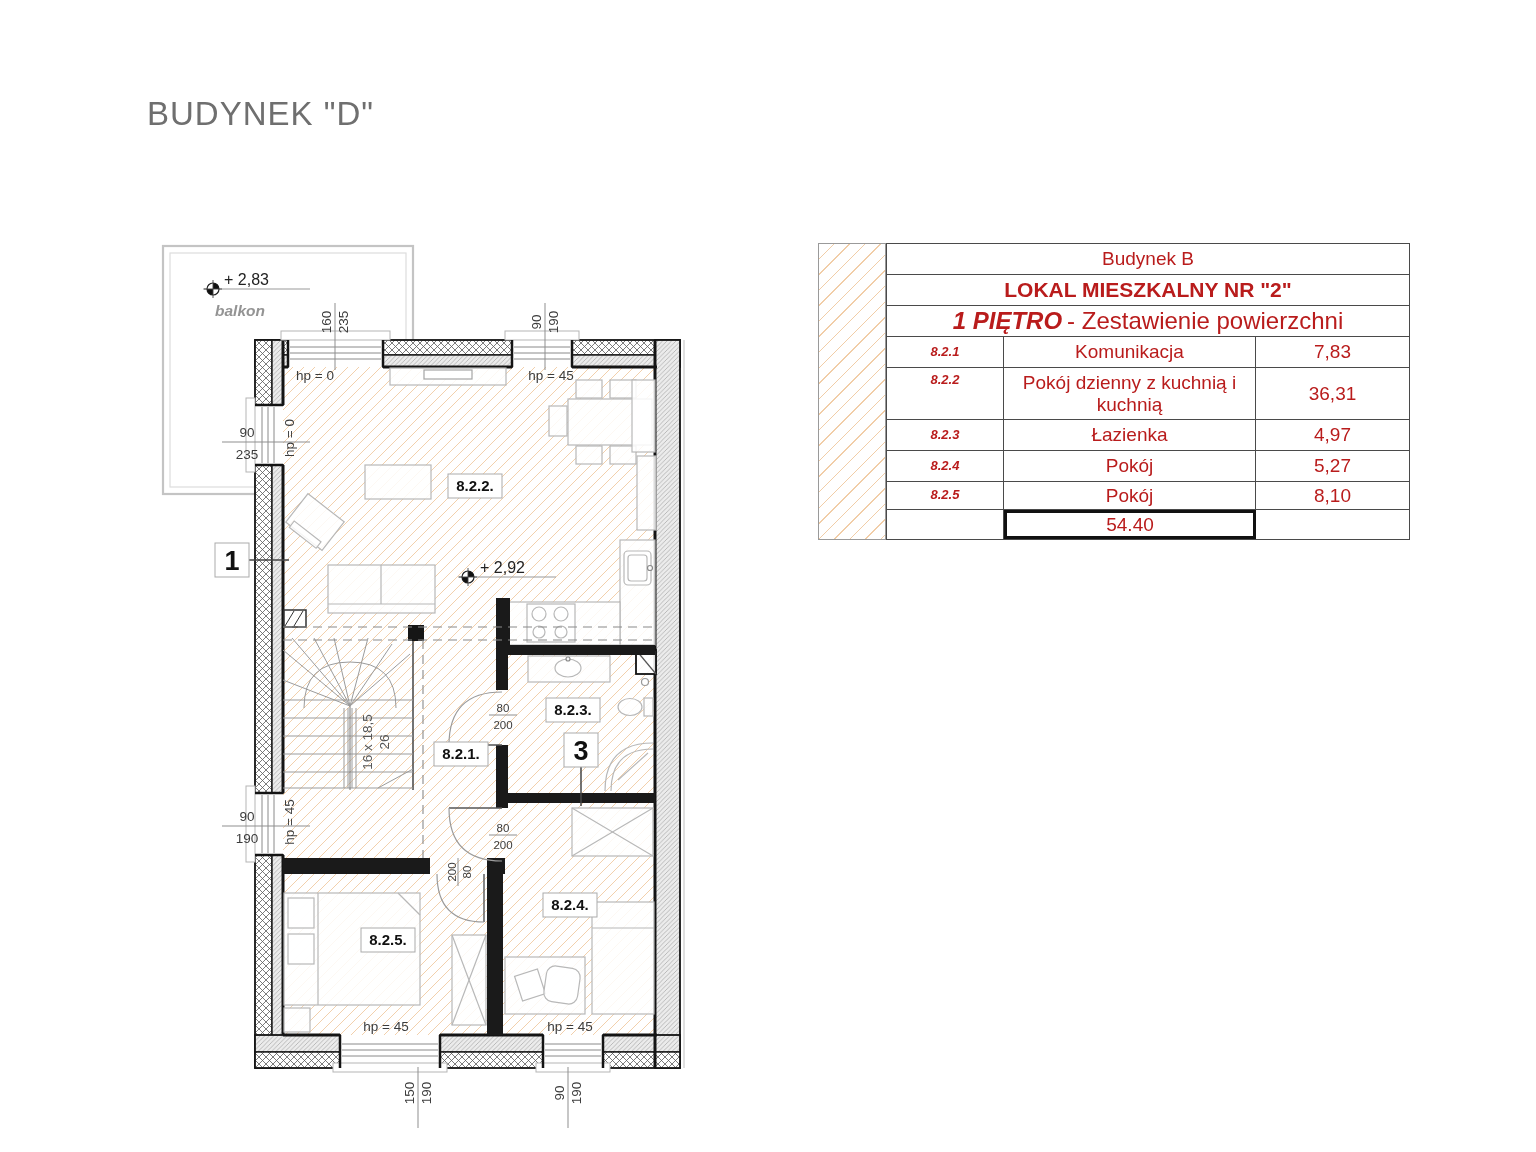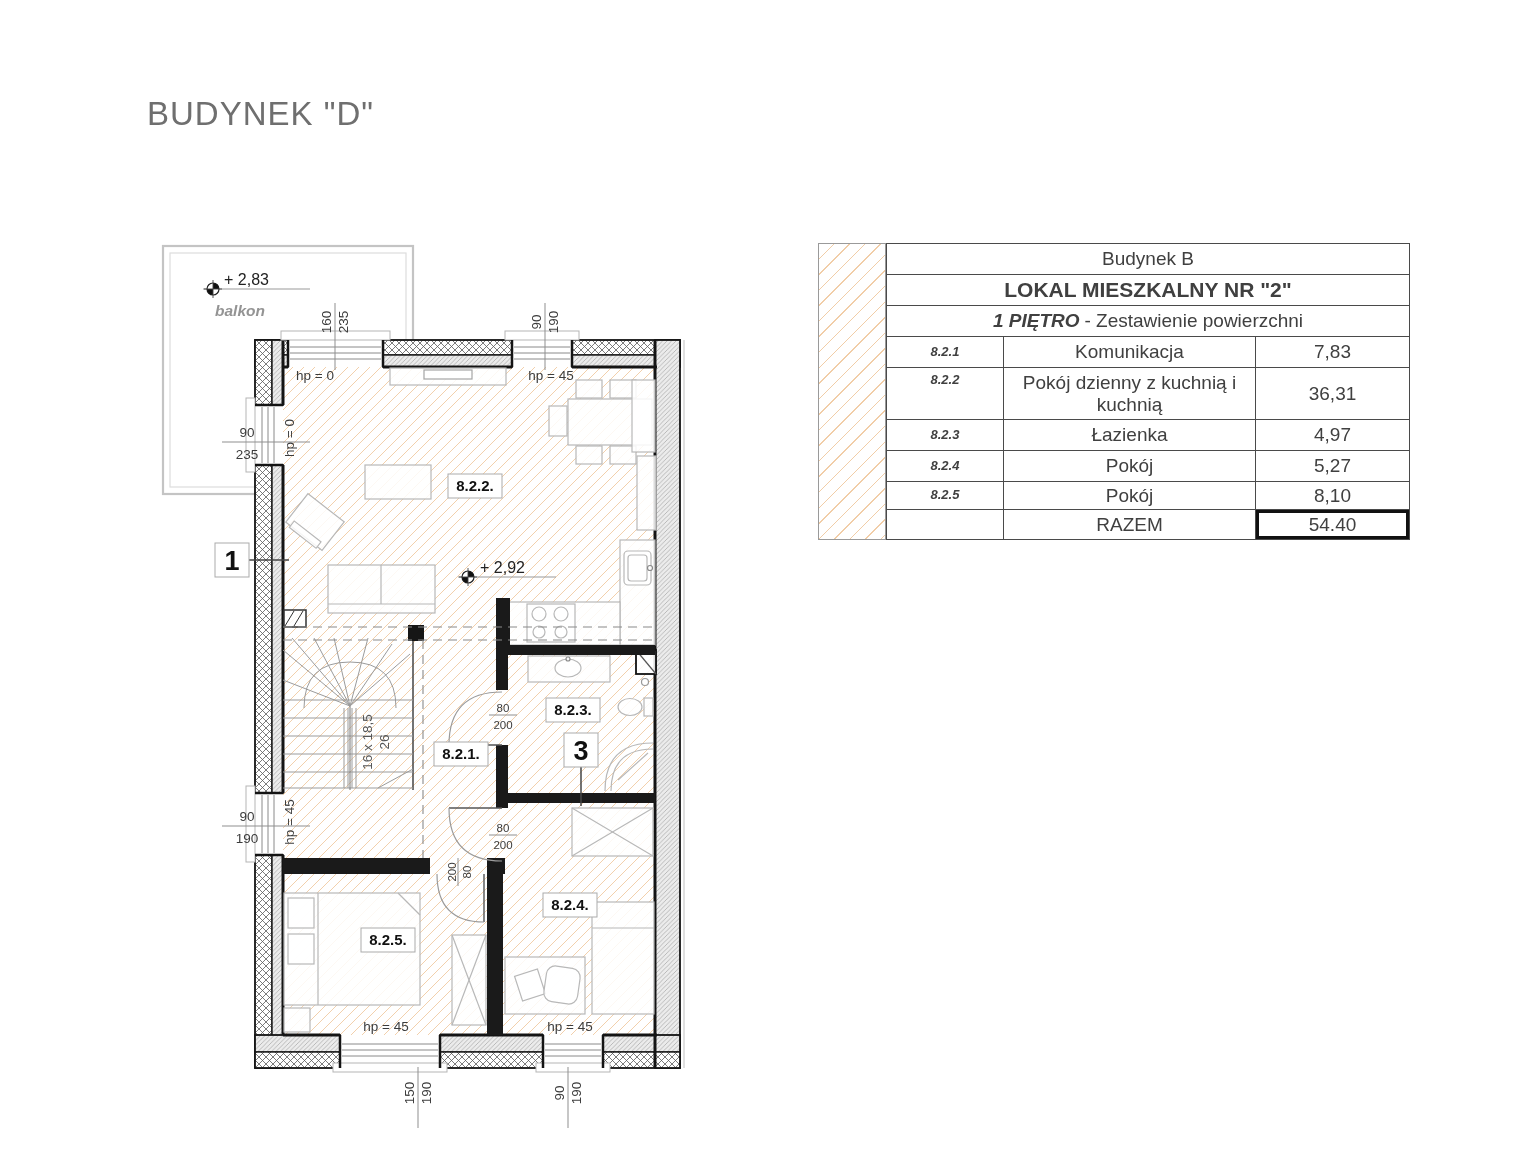--- a/index.html
+++ b/index.html
@@ -10,28 +10,28 @@
   #title{position:absolute;left:147px;top:95px;font-size:33px;color:#6f6f6f;
     letter-spacing:1px;white-space:pre;}
   
   #tablewrap{position:absolute;left:818px;top:243px;display:flex;align-items:stretch;}
   #hatchcol{width:68px;height:297px;box-sizing:border-box;border:1px solid #9a9a9a;
     background:repeating-linear-gradient(135deg,#ffffff 0 10px,#f1cda7 10px 11px);}
   #ptable{display:grid;box-sizing:border-box;border:1.5px solid #4a4a4a;background:#fff;
     grid-template-columns:117px 252px 153px;
     grid-template-rows:31px 31px 31px 31px 52px 31px 31px 28px 29px;}
   .c{box-sizing:border-box;border-right:1px solid #4a4a4a;border-bottom:1px solid #4a4a4a;
-    display:flex;align-items:center;justify-content:center;color:#404040;
+    display:flex;align-items:center;justify-content:center;color:#b91c1c;
     font-size:19px;text-align:center;line-height:1.12;padding:0 4px;}
   .span3{grid-column:1/4;border-right:none;}
   .noR{border-right:none;}
   .noB{border-bottom:none;}
   .hdr1{font-size:19px;}
   .hdr2{font-size:21px;font-weight:bold;}
-  .hdr3{font-size:19px;}
+  .hdr3{font-size:24px;}
   .hdr3 .b{font-weight:bold;font-style:italic;margin-right:5px;}
   .idcell{font-weight:bold;font-style:italic;font-size:13px;}
   .tot{outline:3px solid #111;outline-offset:-3px;}
 </style>
 </head>
 <body>
 
 <div id="stage">
 
   <div id="title">BUDYNEK "D"</div>
@@ -426,18 +426,17 @@
 
       <div class="c idcell">8.2.4</div>
       <div class="c">Pokój</div>
       <div class="c noR">5,27</div>
 
       <div class="c idcell">8.2.5</div>
       <div class="c">Pokój</div>
       <div class="c noR">8,10</div>
 
       <div class="c noB"></div>
-      <div class="c noB">RAZEM</div>
       <div class="c noR noB tot">54.40</div>
     </div>
   </div>
 
 </div>
 
 </body></html>

